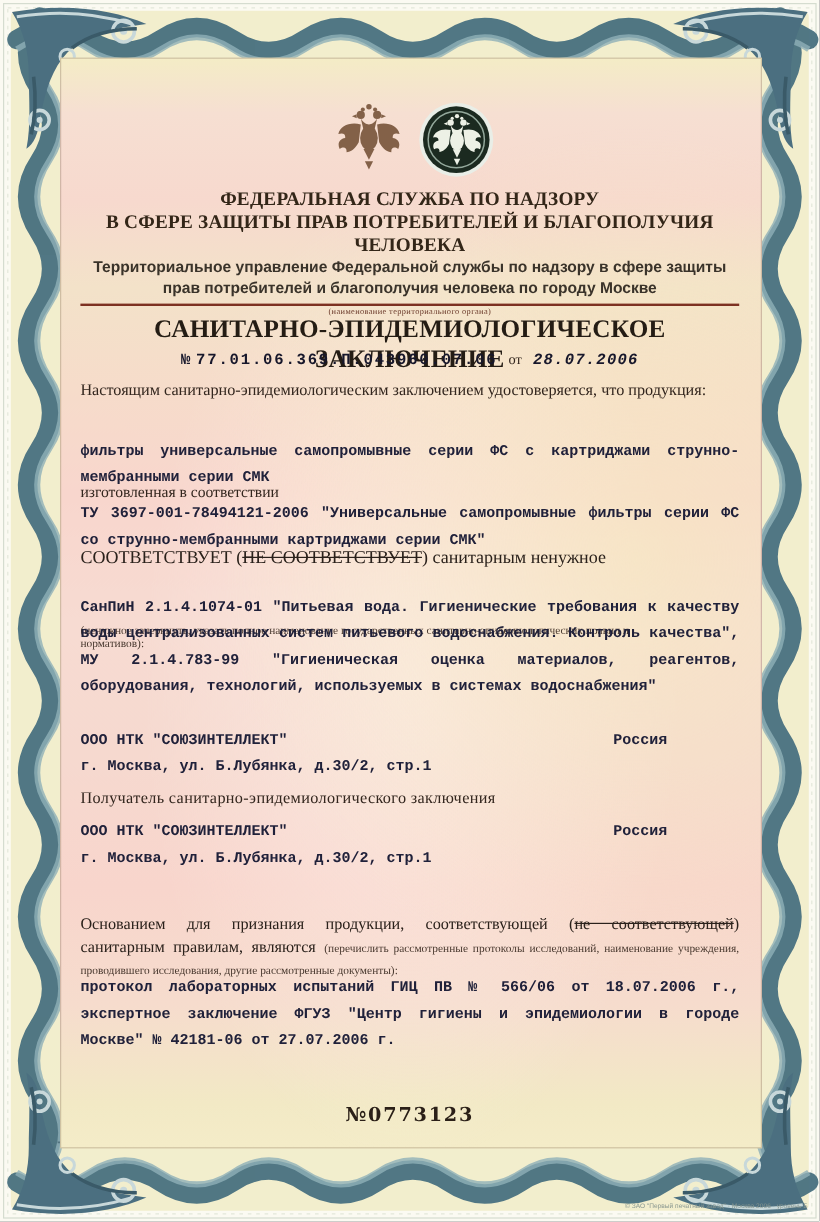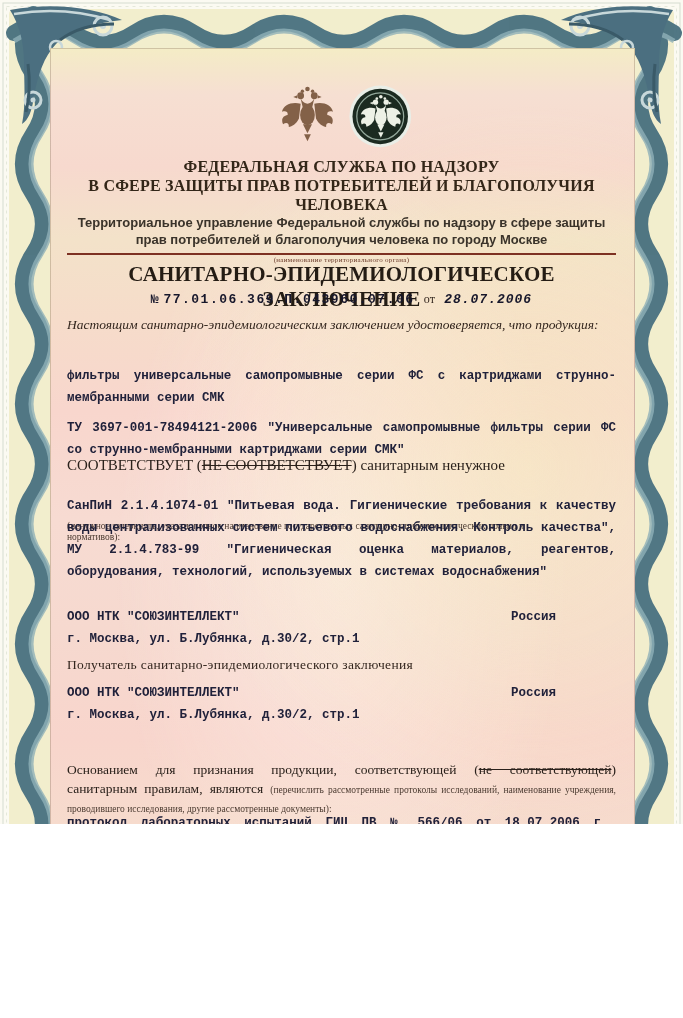--- a/index.html
+++ b/index.html
@@ -1,17 +1,17 @@
 <!DOCTYPE html>
 <html><head>
 <meta charset="utf-8">
 <style>
   html,body{margin:0;padding:0;background:#ffffff;}
   .page{
-    position:relative;width:683px;height:824px;overflow:hidden;
+    position:relative;width:683px;height:1018px;overflow:hidden;
     background:#404040;
     font-family:"Liberation Serif", serif;
   }
   .border-svg{position:absolute;left:0;top:0;z-index:0;}
   .doc{
     position:absolute;left:50px;top:48px;width:583px;height:907px;z-index:1;
     border:1px solid rgba(95,70,50,.25);
     background:
       radial-gradient(ellipse at 82% 46%, rgba(246,238,190,.55), rgba(246,238,190,0) 52%),
       radial-gradient(ellipse at 50% 57%, rgba(255,246,240,.5), rgba(255,246,240,0) 55%),
@@ -25,21 +25,21 @@
   .emblems{top:32px;display:flex;justify-content:center;align-items:center;gap:10px;}
   .agency{top:108px;font-weight:bold;font-size:16px;line-height:19px;color:#332618;letter-spacing:.2px;}
   .territorial{top:165px;font-family:"Liberation Sans",sans-serif;font-weight:bold;font-size:13px;line-height:17px;color:#3a332a;}
   .rule{top:204px;border-top:2px solid #7d3122;height:0;}
   .rule-caption{top:207px;font-size:7px;color:#6b3a2a;letter-spacing:.3px;}
   .doc-title{top:213px;font-weight:bold;font-size:21px;letter-spacing:.2px;color:#241c14;}
   .doc-number{top:242px;font-size:13px;color:#17172b;}
   .doc-number .num{font-family:"Liberation Mono",monospace;font-weight:bold;letter-spacing:1.5px;}
   .doc-number .ot{font-size:12px;color:#33261e;padding:0 6px;}
   .doc-number .date{font-family:"Liberation Mono",monospace;font-weight:bold;font-style:italic;letter-spacing:1px;}
-  .serif-text{font-size:13.5px;color:#33261e;font-style:italic;}
+  .serif-text{font-size:13.5px;color:#33261e;}
   .tw{font-family:"Liberation Mono",monospace;font-weight:bold;font-size:12.5px;line-height:22px;color:#20213a;text-align:justify;}
   .intro{top:268px;}
   .product-name{top:284px;margin-top:32px;}
   .made-label{top:353px;font-size:13px;}
   .spec{top:368px;}
   .compliance{top:408px;font-size:15px;color:#2a211b;}
   .compliance .struck{text-decoration:line-through;}
   .small-note{font-size:9.5px;line-height:11px;color:#4a3a30;}
   .comp-note{top:426px;width:474px;margin-top:46px;}
   .regulations{top:446px;}
@@ -160,20 +160,21 @@
     <div class="abs doc-number center">
       <span class="num">№</span>
       <span class="num">77.01.06.369.П.043960.07.06</span>
       <span class="ot">от</span>
       <span class="date">28.07.2006</span>
     </div>
 
     <div class="abs serif-text intro">Настоящим санитарно-эпидемиологическим заключением удостоверяется, что продукция:</div>
     <div class="abs tw product-name">фильтры универсальные самопромывные серии ФС с картриджами струнно-мембранными серии СМК</div>
 
+    <div class="abs serif-text made-label">изготовленная в соответствии</div>
     <div class="abs tw spec">ТУ 3697-001-78494121-2006 "Универсальные самопромывные фильтры серии ФС со струнно-мембранными картриджами серии СМК"</div>
 
     <div class="abs compliance">
       <span>СООТВЕТСТВУЕТ</span>
       <span>(</span><span class="struck">НЕ СООТВЕТСТВУЕТ</span><span>)</span>
       <span>санитарным ненужное</span>
     </div>
     <div class="abs small-note comp-note">(ненужное зачеркнуть, указать полное наименование государственных санитарно-эпидемиологических правил и нормативов):</div>
     <div class="abs tw regulations">СанПиН 2.1.4.1074-01 "Питьевая вода. Гигиенические требования к качеству воды централизованных систем питьевого водоснабжения. Контроль качества", МУ 2.1.4.783-99 "Гигиеническая оценка материалов, реагентов, оборудования, технологий, используемых в системах водоснабжения"</div>
 

